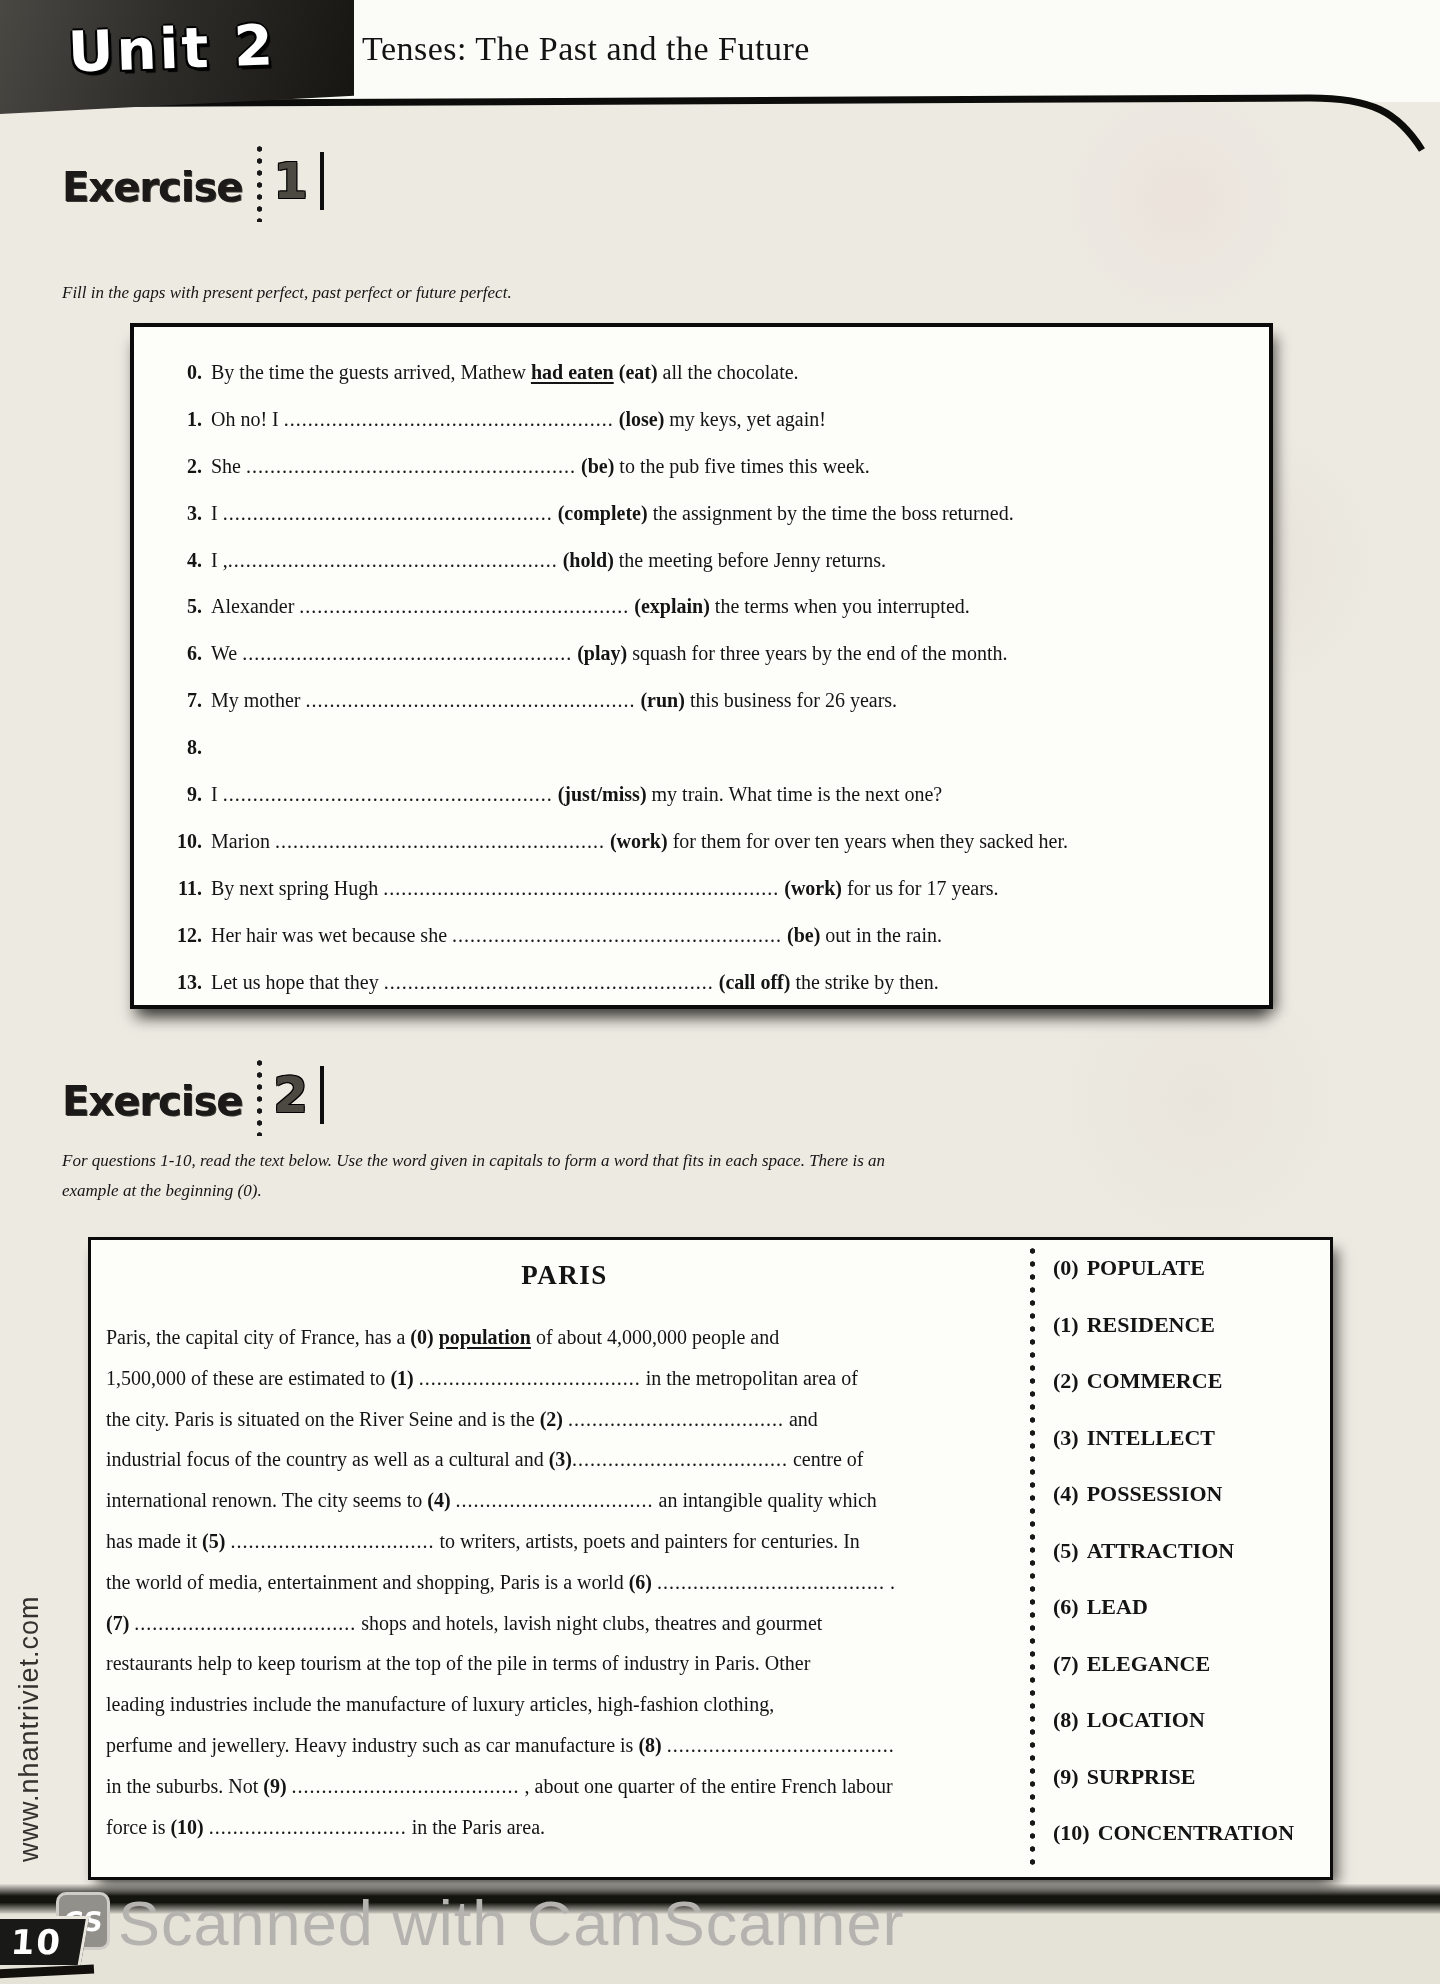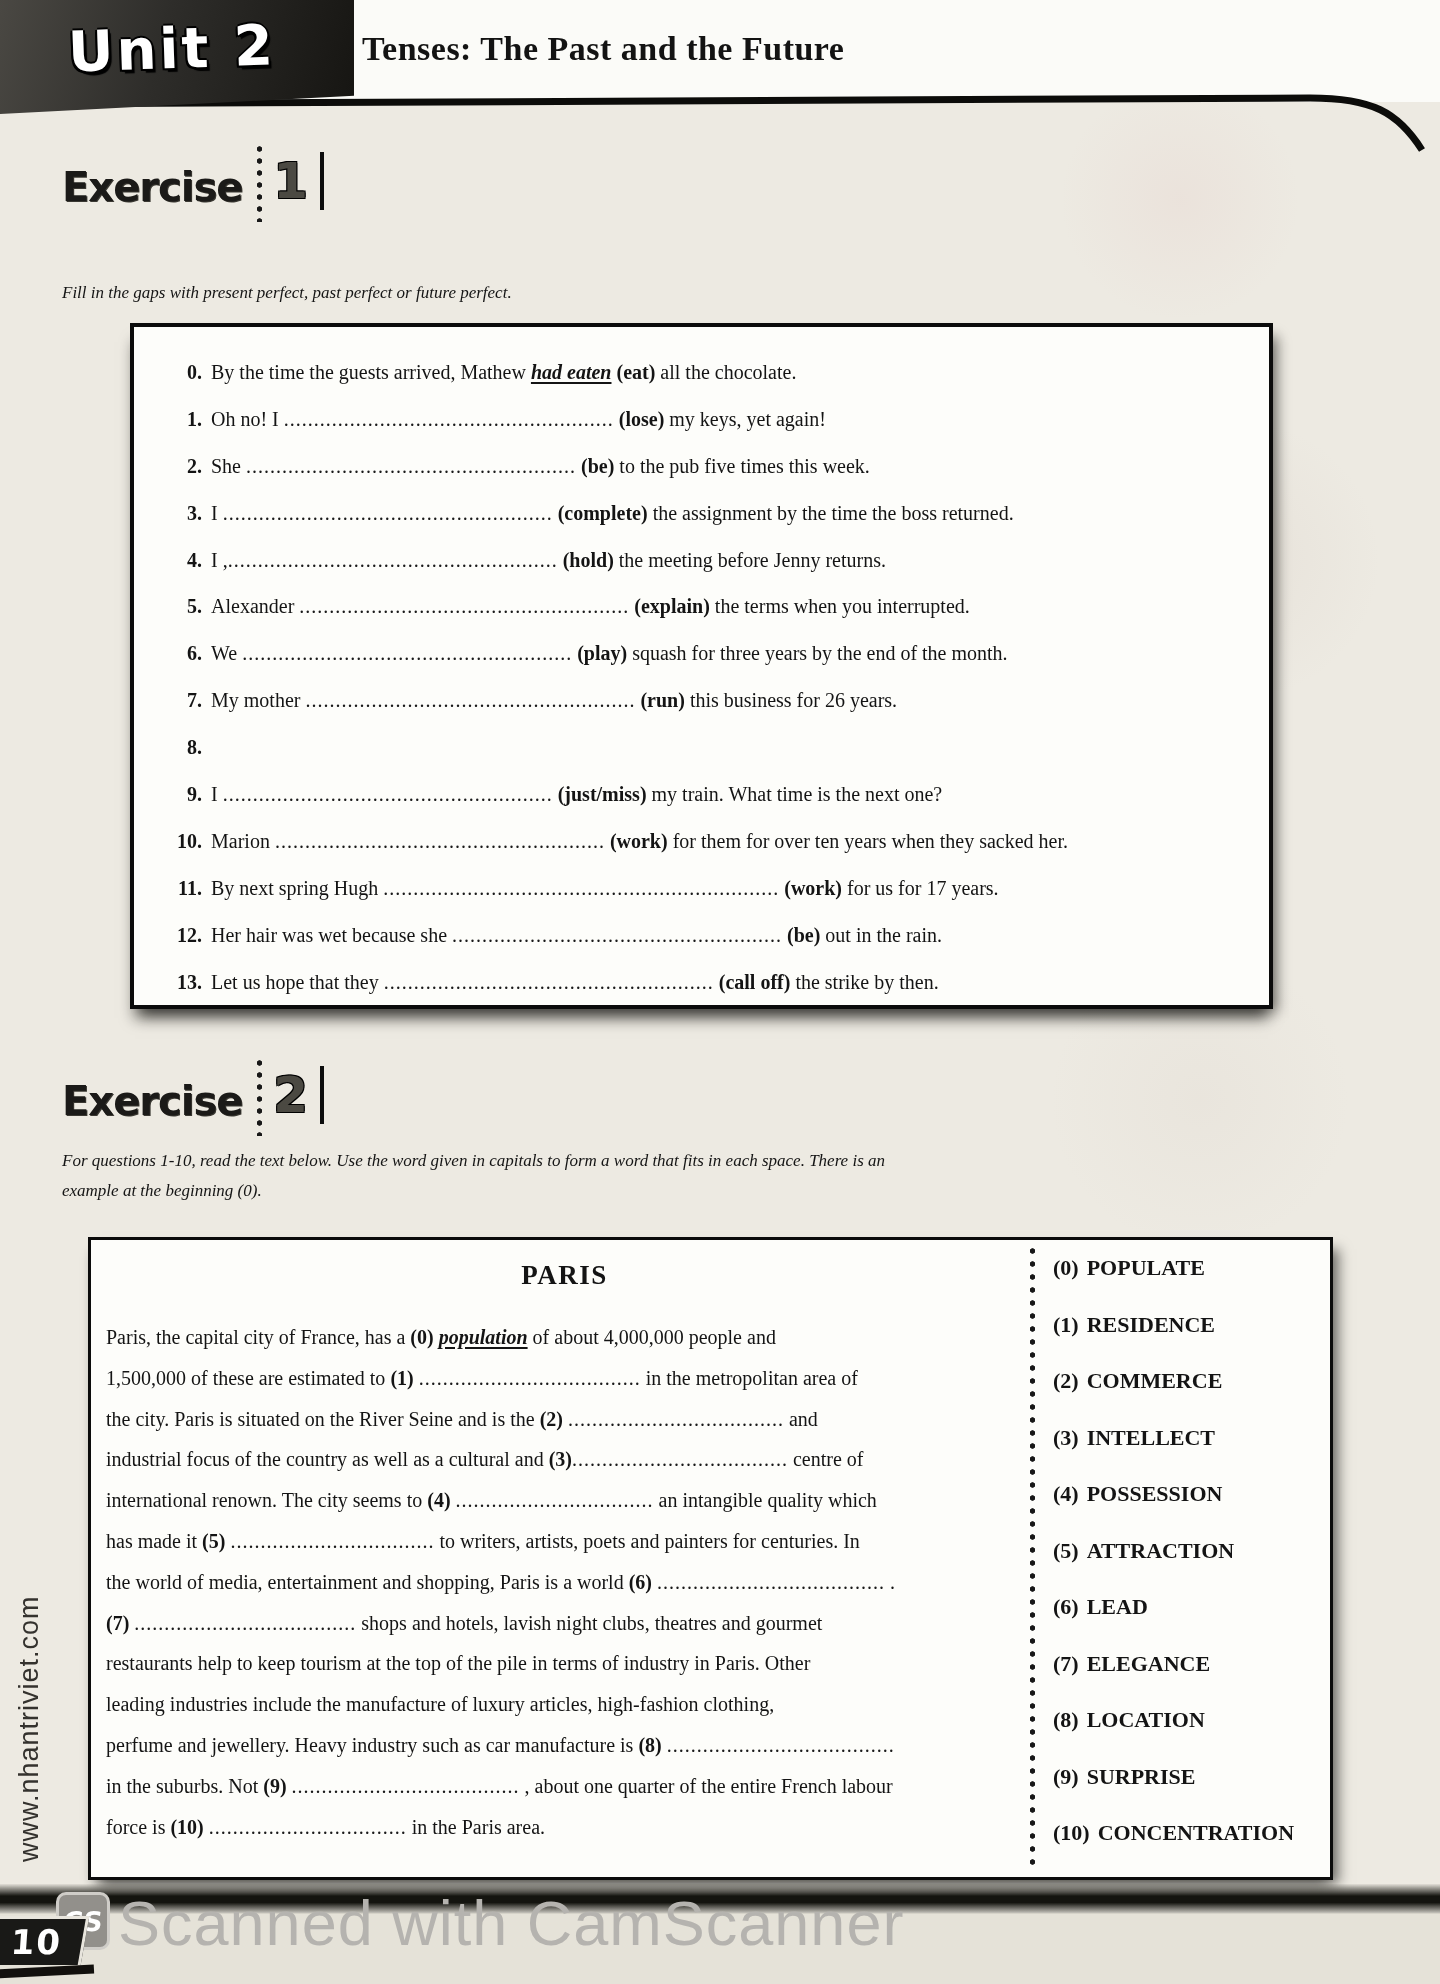--- a/index.html
+++ b/index.html
@@ -19,21 +19,21 @@
     position:absolute;left:0;top:0;width:354px;height:114px;
     background:linear-gradient(105deg,#4a4843 0%,#2e2d2a 45%,#161512 100%);
     clip-path:polygon(0 0,100% 0,100% 84%,0 100%);
   }
   .unit-badge-text{
     position:absolute;left:68px;top:16px;font-family:"DejaVu Sans","Liberation Sans",sans-serif;
     font-size:56px;font-weight:900;color:#fff;letter-spacing:3px;transform:rotate(-2deg);
     text-shadow:2px 0 0 #000,-2px 0 0 #000,0 2px 0 #000,0 -2px 0 #000,2px 2px 0 #000,-2px 2px 0 #000,3px 4px 1px #000;
   }
   .unit-title{
-    position:absolute;left:362px;top:30px;font-size:34px;font-weight:bold;color:#131313;
+    position:absolute;left:362px;top:30px;font-size:34px;font-weight:normal;color:#131313;
     letter-spacing:0.5px;
   }
   
   .ex-heading{position:absolute;display:flex;align-items:center;}
   .ex-word{font-family:"DejaVu Sans","Liberation Sans",sans-serif;font-size:40px;font-weight:900;
     letter-spacing:-1px;color:#1b1a18;text-shadow:1px 1px 0 #3a3832;margin-top:12px;}
   .vdots{width:7px;align-self:stretch;margin:-6px 10px -10px 14px;
     background-image:radial-gradient(circle at 3.5px 5px,#181818 2.4px,rgba(0,0,0,0) 3px);
     background-size:7px 12px;background-repeat:repeat-y;}
   .ex-num{font-family:"DejaVu Sans","Liberation Sans",sans-serif;font-size:50px;font-weight:900;
@@ -44,21 +44,21 @@
   
   .ex1-box{
     position:absolute;left:130px;top:323px;width:1143px;height:686px;box-sizing:border-box;
     background:#fdfdfa;border:4px solid #0b0b0b;
     box-shadow:0 14px 14px -5px rgba(10,10,8,0.65),10px 8px 12px -5px rgba(10,10,8,0.4);
     padding:33px 20px 0 30px;
   }
   .ex1-row{display:flex;font-size:20px;line-height:24.5px;margin-bottom:22.4px;white-space:nowrap;}
   .ex1-num{width:47px;min-width:47px;text-align:right;font-weight:bold;padding-right:9px;box-sizing:border-box;}
   .seg-b{font-weight:bold;}
-  .seg-u{font-weight:bold;font-style:italic;text-decoration:underline;text-decoration-thickness:2px;text-underline-offset:3px;margin-top:37px;}
+  .seg-u{font-weight:bold;text-decoration:underline;text-decoration-thickness:2px;text-underline-offset:3px;margin-top:37px;}
   .gap{letter-spacing:1px;color:#1a1a1a;}
   
   .ex2-box{
     position:absolute;left:88px;top:1237px;width:1245px;height:643px;box-sizing:border-box;
     background:#fdfdfa;border:3px solid #0b0b0b;
     box-shadow:10px 8px 12px -4px rgba(10,10,8,0.5),0 10px 12px -6px rgba(10,10,8,0.45);
   }
   .paris-col{position:absolute;left:0;top:0;width:932px;height:100%;padding:10px 0 0 15px;box-sizing:border-box;}
   .paris-title{font-size:27px;font-weight:bold;letter-spacing:1.5px;text-align:center;margin:10px 0 26px 0;}
   .p-line{font-size:20px;line-height:40.8px;white-space:nowrap;}

